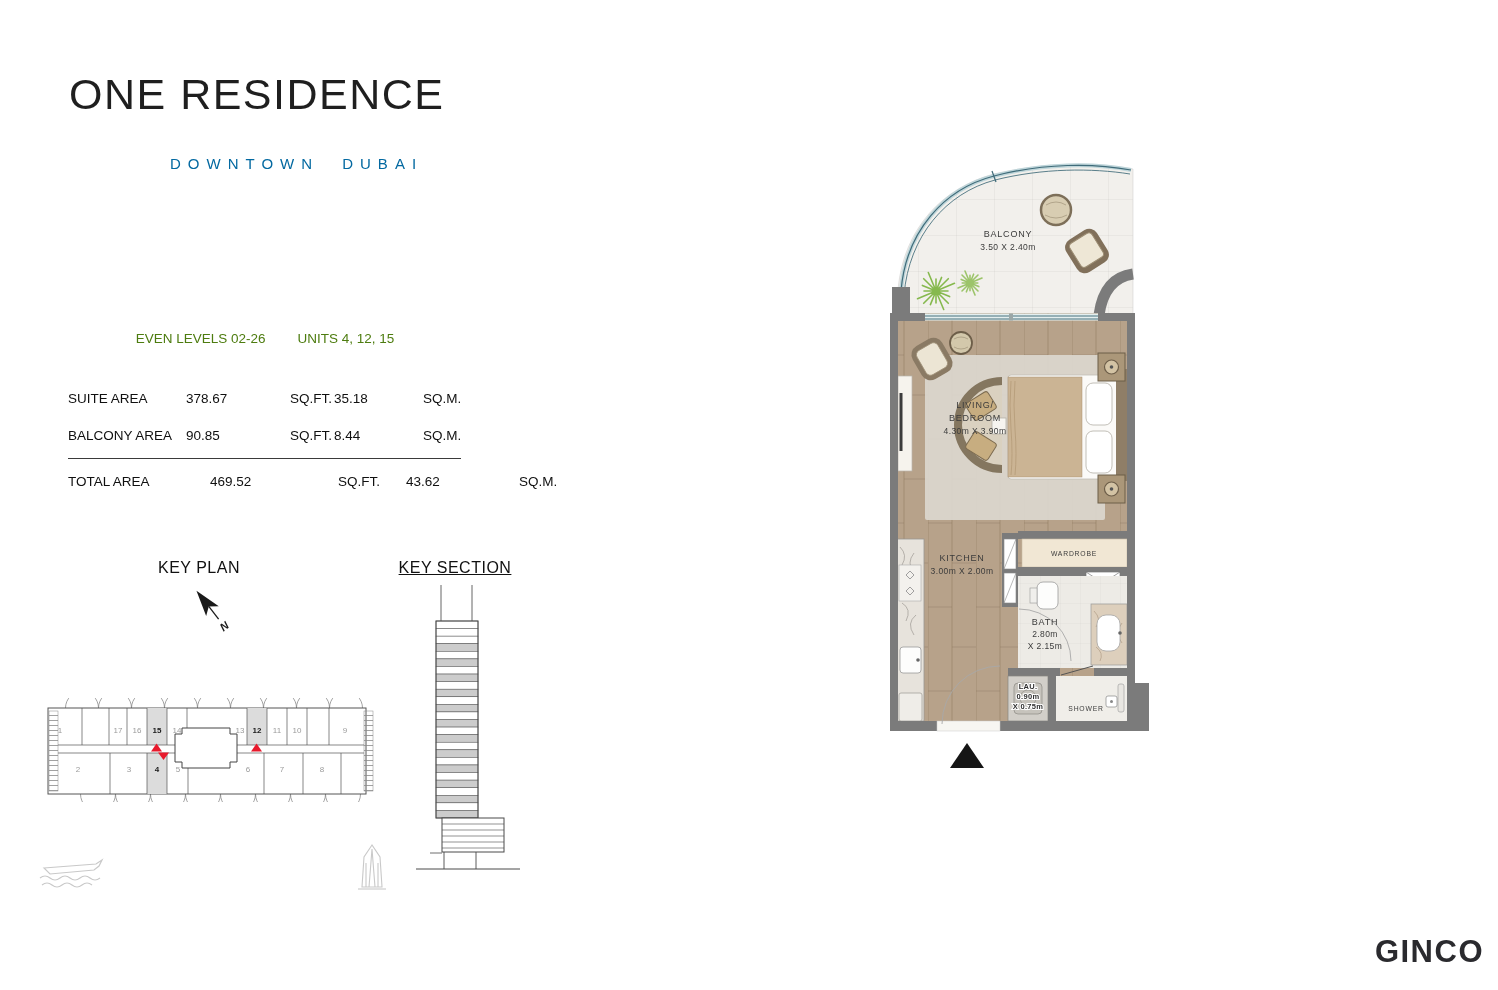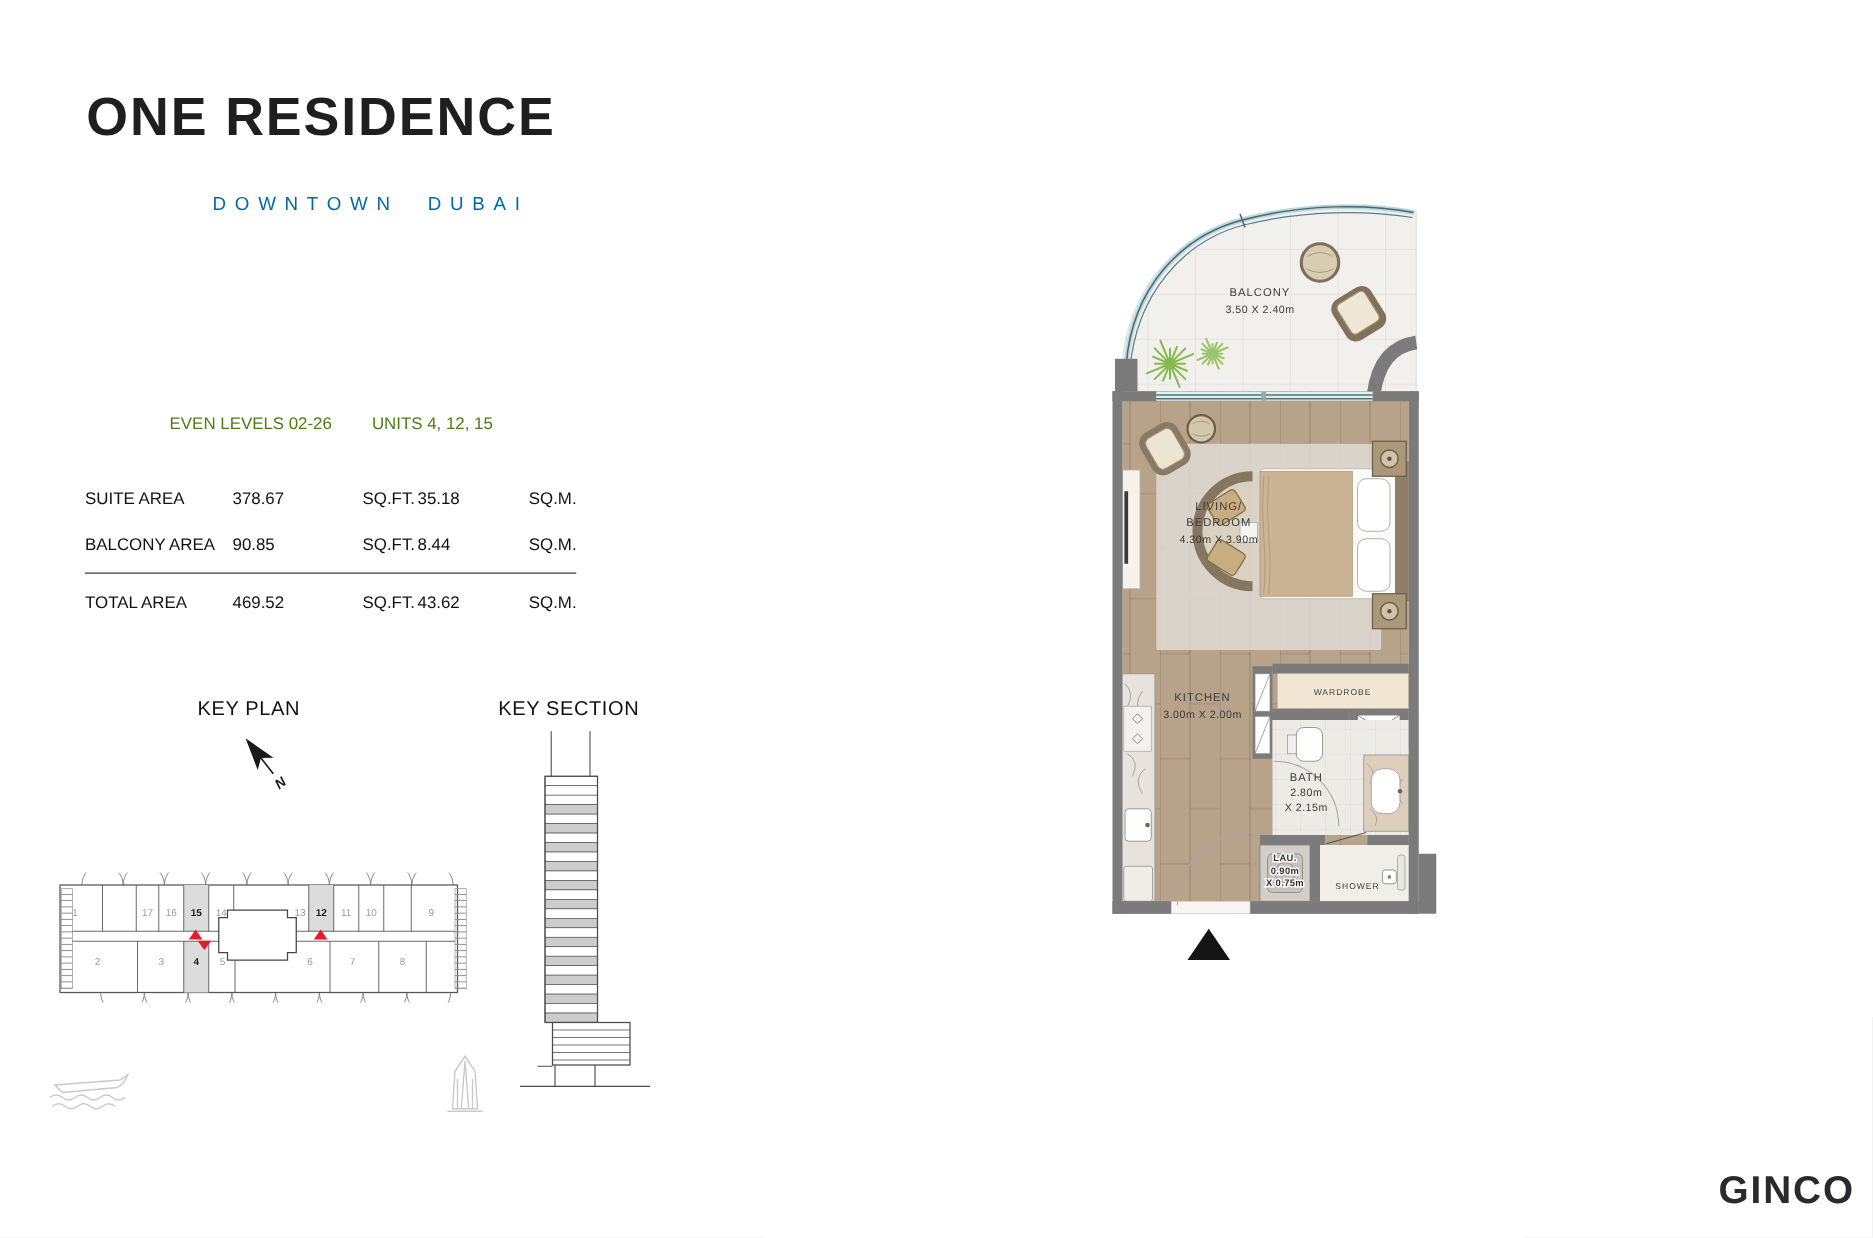--- a/index.html
+++ b/index.html
@@ -1,32 +1,32 @@
 <!DOCTYPE html>
 <html><head>
 <meta charset="utf-8">
 <style>
   html,body{margin:0;padding:0;background:#e9e9e9;}
   .page{position:relative;width:1498px;height:990px;background:#ffffff;overflow:hidden;
         font-family:"Liberation Sans",sans-serif;color:#1a1a1a;}
   .abs{position:absolute;}
-  .brand{left:69px;top:70px;font-size:43px;font-weight:700;letter-spacing:1.5px;color:#1f1f1f;white-space:nowrap;}
+  .brand{left:69px;top:70px;font-size:43px;font-weight:400;letter-spacing:1.5px;color:#1f1f1f;white-space:nowrap;}
   .location{left:170px;top:155px;font-size:15px;letter-spacing:7px;word-spacing:12px;color:#0369a1;white-space:nowrap;}
   .studio-title{left:120px;top:274px;width:300px;text-align:center;
         font-family:"Liberation Serif",serif;font-size:31px;letter-spacing:7px;color:#1b1b1b;}
   .levels-row{left:100px;top:331px;width:330px;display:flex;justify-content:center;gap:32px;
         font-size:13.5px;color:#4d7c0f;white-space:nowrap;}
   .area-table{left:68px;top:384px;width:393px;font-size:13.5px;color:#101010;}
   .area-row{display:grid;grid-template-columns:118px 98px 50px 83px 44px;align-items:center;height:28px;margin-bottom:9px;}
   .a-val{text-align:left;}
   .a-unit{padding-left:6px;}
-  .area-row.total{border-top:1.5px solid #3a3a3a;margin-top:4px;padding-top:8px;}
+  .area-row.total{border-top:1.5px solid #3a3a3a;margin-top:4px;padding-top:8px;gap:24px;}
   .section-title{font-size:16px;letter-spacing:.5px;color:#111;text-align:center;width:150px;}
   .keyplan-title{left:124px;top:559px;}
-  .keysection-title{left:380px;top:559px;}
+  .keysection-title{left:380px;top:559px;text-decoration:underline;}
   .ginco{right:14px;top:934px;font-size:31px;letter-spacing:1.5px;color:#2a2a2e;font-weight:700;}
   svg text{font-family:"Liberation Sans",sans-serif;}
   .un{font-size:8px;fill:#9b9b9b;text-anchor:middle;}
   .un.hl{fill:#1a1a1a;font-weight:bold;}
   .fp-label{font-size:9px;fill:#3b3b3b;letter-spacing:.8px;text-anchor:middle;}
   .fp-dims{font-size:8.5px;fill:#3b3b3b;letter-spacing:.4px;text-anchor:middle;}
   .fp-small{font-size:6.8px;fill:#3b3b3b;letter-spacing:.8px;text-anchor:middle;}
   .fp-lau{font-size:7.5px;fill:#2e2e2e;stroke:#ffffff;stroke-width:2.2px;paint-order:stroke;
           font-weight:bold;letter-spacing:.3px;text-anchor:middle;}
 </style>

